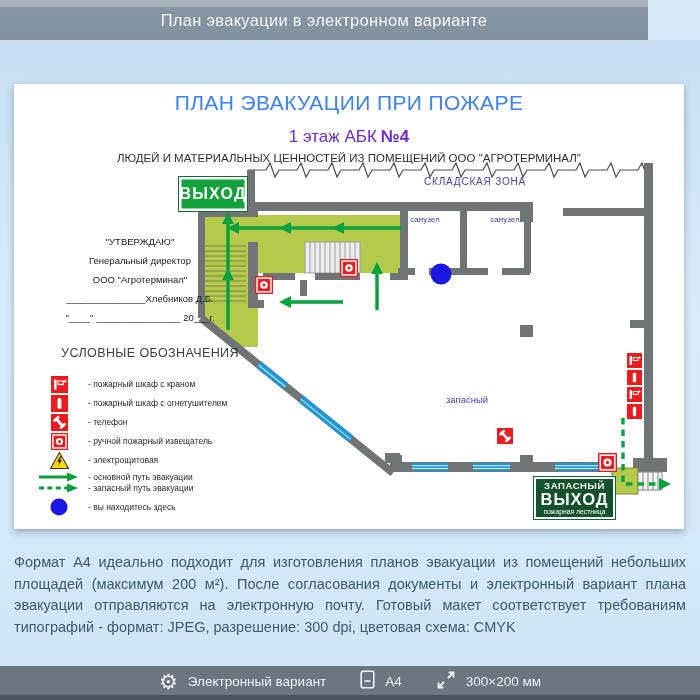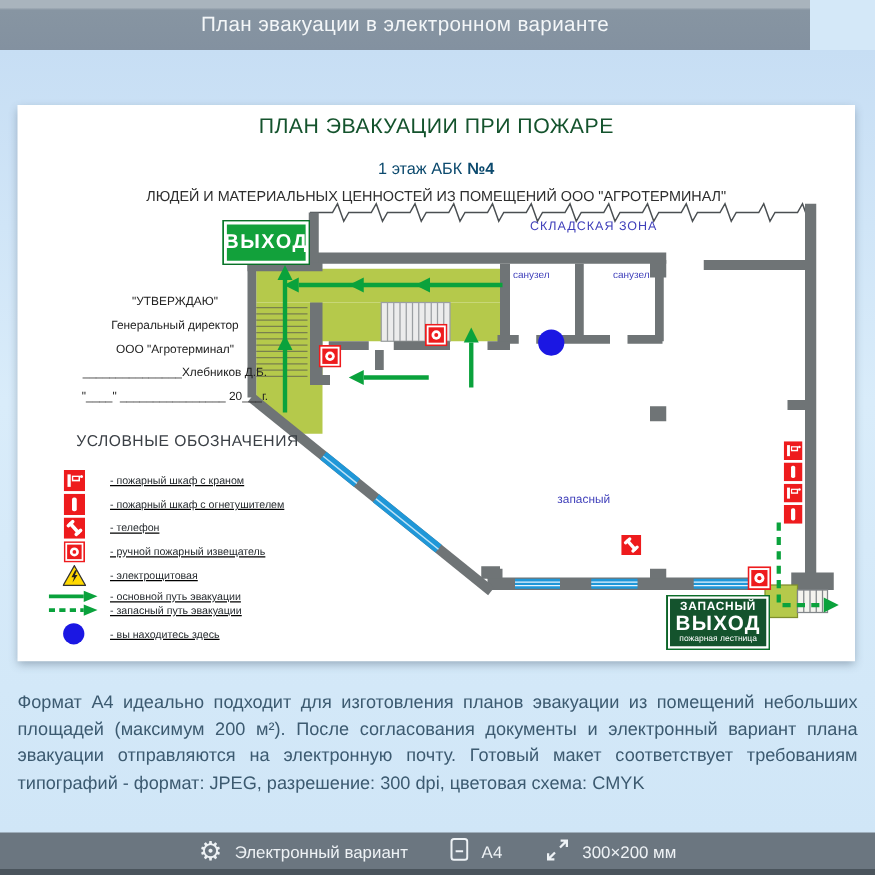--- a/index.html
+++ b/index.html
@@ -13,25 +13,25 @@
     color:#f3f6f8;font-size:16.5px;letter-spacing:.3px;}
 
   
   .stage{position:absolute;left:0;top:40px;width:700px;height:626px;
     background:linear-gradient(180deg,#c7def4 0,#d9ecfa 45%,#d0e6f7 100%);}
 
   .sheet{position:absolute;left:14px;top:44px;width:670px;height:445px;background:#ffffff;
     box-shadow:0 3px 7px rgba(70,90,110,.45);}
 
   .doc-title{position:absolute;left:0;top:7px;width:100%;text-align:center;
-    font-size:17px;color:#14532d;letter-spacing:.4px;}
+    font-size:21px;color:#3b82f6;letter-spacing:.4px;}
   .doc-subtitle{position:absolute;left:0;top:28px;width:100%;text-align:center;
     font-size:11.5px;color:#2e2e2e;margin-top:40px;}
   .doc-floor{position:absolute;left:0;top:43px;width:100%;text-align:center;
-    font-size:13px;color:#0c4a6e;}
+    font-size:17px;color:#6d28d9;}
   .doc-floor b{margin-left:4px;}
 
   svg.plan{position:absolute;left:0;top:0;width:670px;height:445px;z-index:1;}
 
   .ov{position:absolute;z-index:2;}
 
   .exit-sign{left:164px;top:92px;width:68px;height:34px;background:#12a13b;
     border:1px solid #0b6f29;box-shadow:inset 0 0 0 2.5px #ffffff;
     display:flex;align-items:center;justify-content:center;
     color:#ffffff;font-weight:700;font-size:16px;letter-spacing:1.2px;}
@@ -49,21 +49,21 @@
   .lbl-wc1{left:382px;top:131px;width:58px;font-size:8px;}
   .lbl-wc2{left:462px;top:131px;width:58px;font-size:8px;}
   .lbl-room{left:413px;top:310px;width:80px;font-size:9.5px;}
 
   .approve{left:14px;top:148px;width:224px;text-align:center;
     font-size:9.5px;line-height:19px;color:#222222;}
 
   .legend{left:10px;top:262px;width:252px;height:175px;}
   .legend-title{position:absolute;left:0;top:0;width:100%;text-align:center;
     font-size:12.5px;color:#3b4046;letter-spacing:.4px;}
-  .lrow{position:absolute;left:14px;display:flex;align-items:center;height:20px;text-decoration:underline;}
+  .lrow{position:absolute;left:14px;display:flex;align-items:center;height:20px;}
   .lrow.short{height:12px;}
   .lico{width:42px;display:flex;justify-content:center;align-items:center;}
   .llab{font-size:8.5px;color:#1f2428;margin-left:8px;white-space:nowrap;}
 
   .description{position:absolute;left:14px;top:512px;width:672px;
     text-align:justify;font-size:14.5px;line-height:21.5px;color:#3c5a70;}
 
   
   .bottombar{position:absolute;left:0;top:666px;width:700px;height:34px;
     background:linear-gradient(180deg,#6b7680 0,#6b7680 29px,#4a545c 29px);

